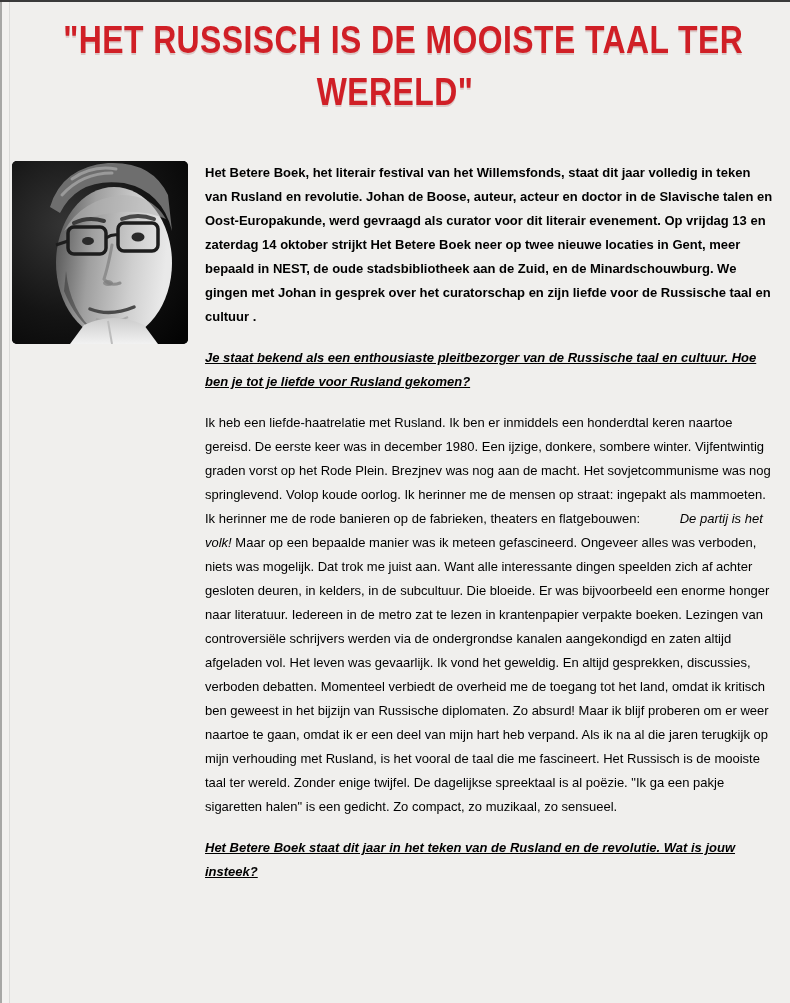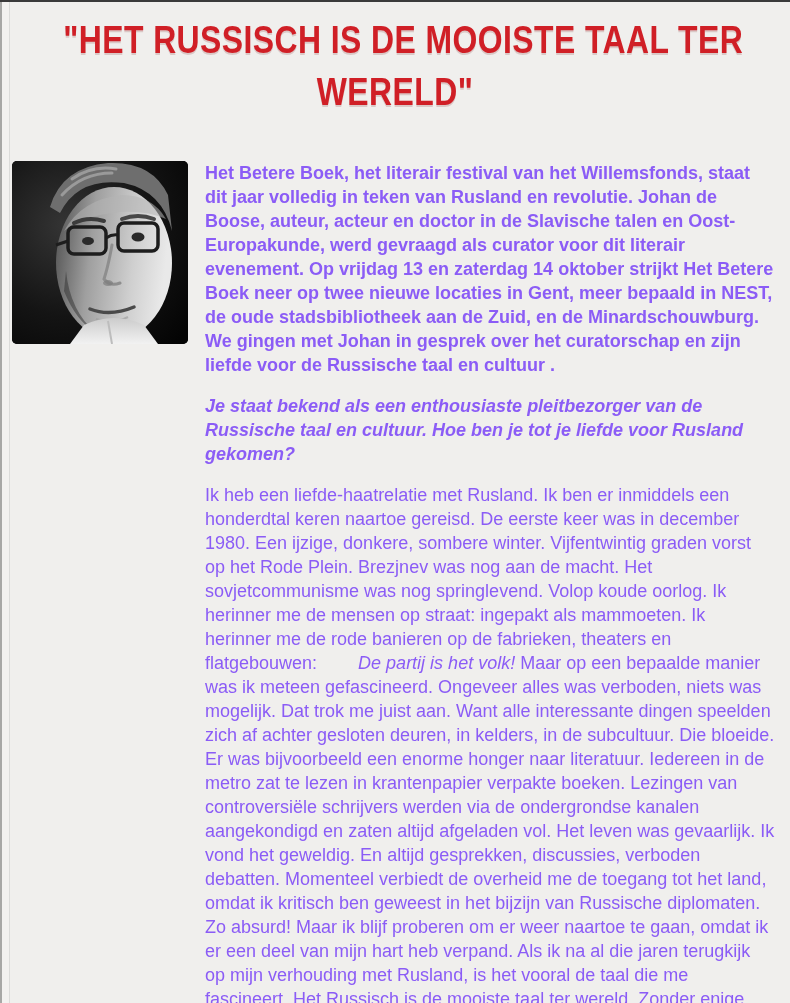--- a/index.html
+++ b/index.html
@@ -52,26 +52,26 @@
     height: 183px;
     flex: 0 0 auto;
     border-radius: 5px;
     overflow: hidden;
     background: #0a0a0a;
   }
   figure.portrait svg { display: block; width: 176px; height: 183px; }
   .text-col { flex: 1 1 auto; min-width: 0; }
   .text-col p {
     margin: 0 0 17px 0;
-    font-size: 18px;
+    font-size: 13px;
     line-height: 24px;
-    color: #8b5cf6;
+    color: #000000;
   }
   p.intro { font-weight: bold; }
-  p.question { font-weight: bold; font-style: italic; }
+  p.question { font-weight: bold; font-style: italic; text-decoration: underline; }
   p.answer { font-weight: normal; }
   .inline-italic { font-style: italic; margin-left: 36px; }
 </style>
 </head>
 <body>
 
 <div class="left-edge"></div>
 
 <header>
   <h1>
@@ -134,15 +134,16 @@
     </svg>
   </figure>
 
   <section class="text-col">
     <p class="intro">Het Betere Boek, het literair festival van het Willemsfonds, staat dit jaar volledig in teken van Rusland en revolutie. Johan de Boose, auteur, acteur en doctor in de Slavische talen en Oost-Europakunde, werd gevraagd als curator voor dit literair evenement. Op vrijdag 13 en zaterdag 14 oktober strijkt Het Betere Boek neer op twee nieuwe locaties in Gent, meer bepaald in NEST, de oude stadsbibliotheek aan de Zuid, en de Minardschouwburg. We gingen met Johan in gesprek over het curatorschap en zijn liefde voor de Russische taal en cultuur .</p>
 
     <p class="question">Je staat bekend als een enthousiaste pleitbezorger van de Russische taal en cultuur. Hoe ben je tot je liefde voor Rusland gekomen?</p>
 
     <p class="answer"><span>Ik heb een liefde-haatrelatie met Rusland. Ik ben er inmiddels een honderdtal keren naartoe gereisd. De eerste keer was in december 1980. Een ijzige, donkere, sombere winter. Vijfentwintig graden vorst op het Rode Plein. Brezjnev was nog aan de macht. Het sovjetcommunisme was nog springlevend. Volop koude oorlog. Ik herinner me de mensen op straat: ingepakt als mammoeten. Ik herinner me de rode banieren op de fabrieken, theaters en flatgebouwen: </span><span class="inline-italic">De partij is het volk!</span><span> Maar op een bepaalde manier was ik meteen gefascineerd. Ongeveer alles was verboden, niets was mogelijk. Dat trok me juist aan. Want alle interessante dingen speelden zich af achter gesloten deuren, in kelders, in de subcultuur. Die bloeide. Er was bijvoorbeeld een enorme honger naar literatuur. Iedereen in de metro zat te lezen in krantenpapier verpakte boeken. Lezingen van controversiële schrijvers werden via de ondergrondse kanalen aangekondigd en zaten altijd afgeladen vol. Het leven was gevaarlijk. Ik vond het geweldig. En altijd gesprekken, discussies, verboden debatten. Momenteel verbiedt de overheid me de toegang tot het land, omdat ik kritisch ben geweest in het bijzijn van Russische diplomaten. Zo absurd! Maar ik blijf proberen om er weer naartoe te gaan, omdat ik er een deel van mijn hart heb verpand. Als ik na al die jaren terugkijk op mijn verhouding met Rusland, is het vooral de taal die me fascineert. Het Russisch is de mooiste taal ter wereld. Zonder enige twijfel. De dagelijkse spreektaal is al poëzie. "Ik ga een pakje sigaretten halen" is een gedicht. Zo compact, zo muzikaal, zo sensueel.</span></p>
 
+    <p class="question">Het Betere Boek staat dit jaar in het teken van de Rusland en de revolutie. Wat is jouw insteek?</p>
   </section>
 
 </main>
 
 </body></html>

